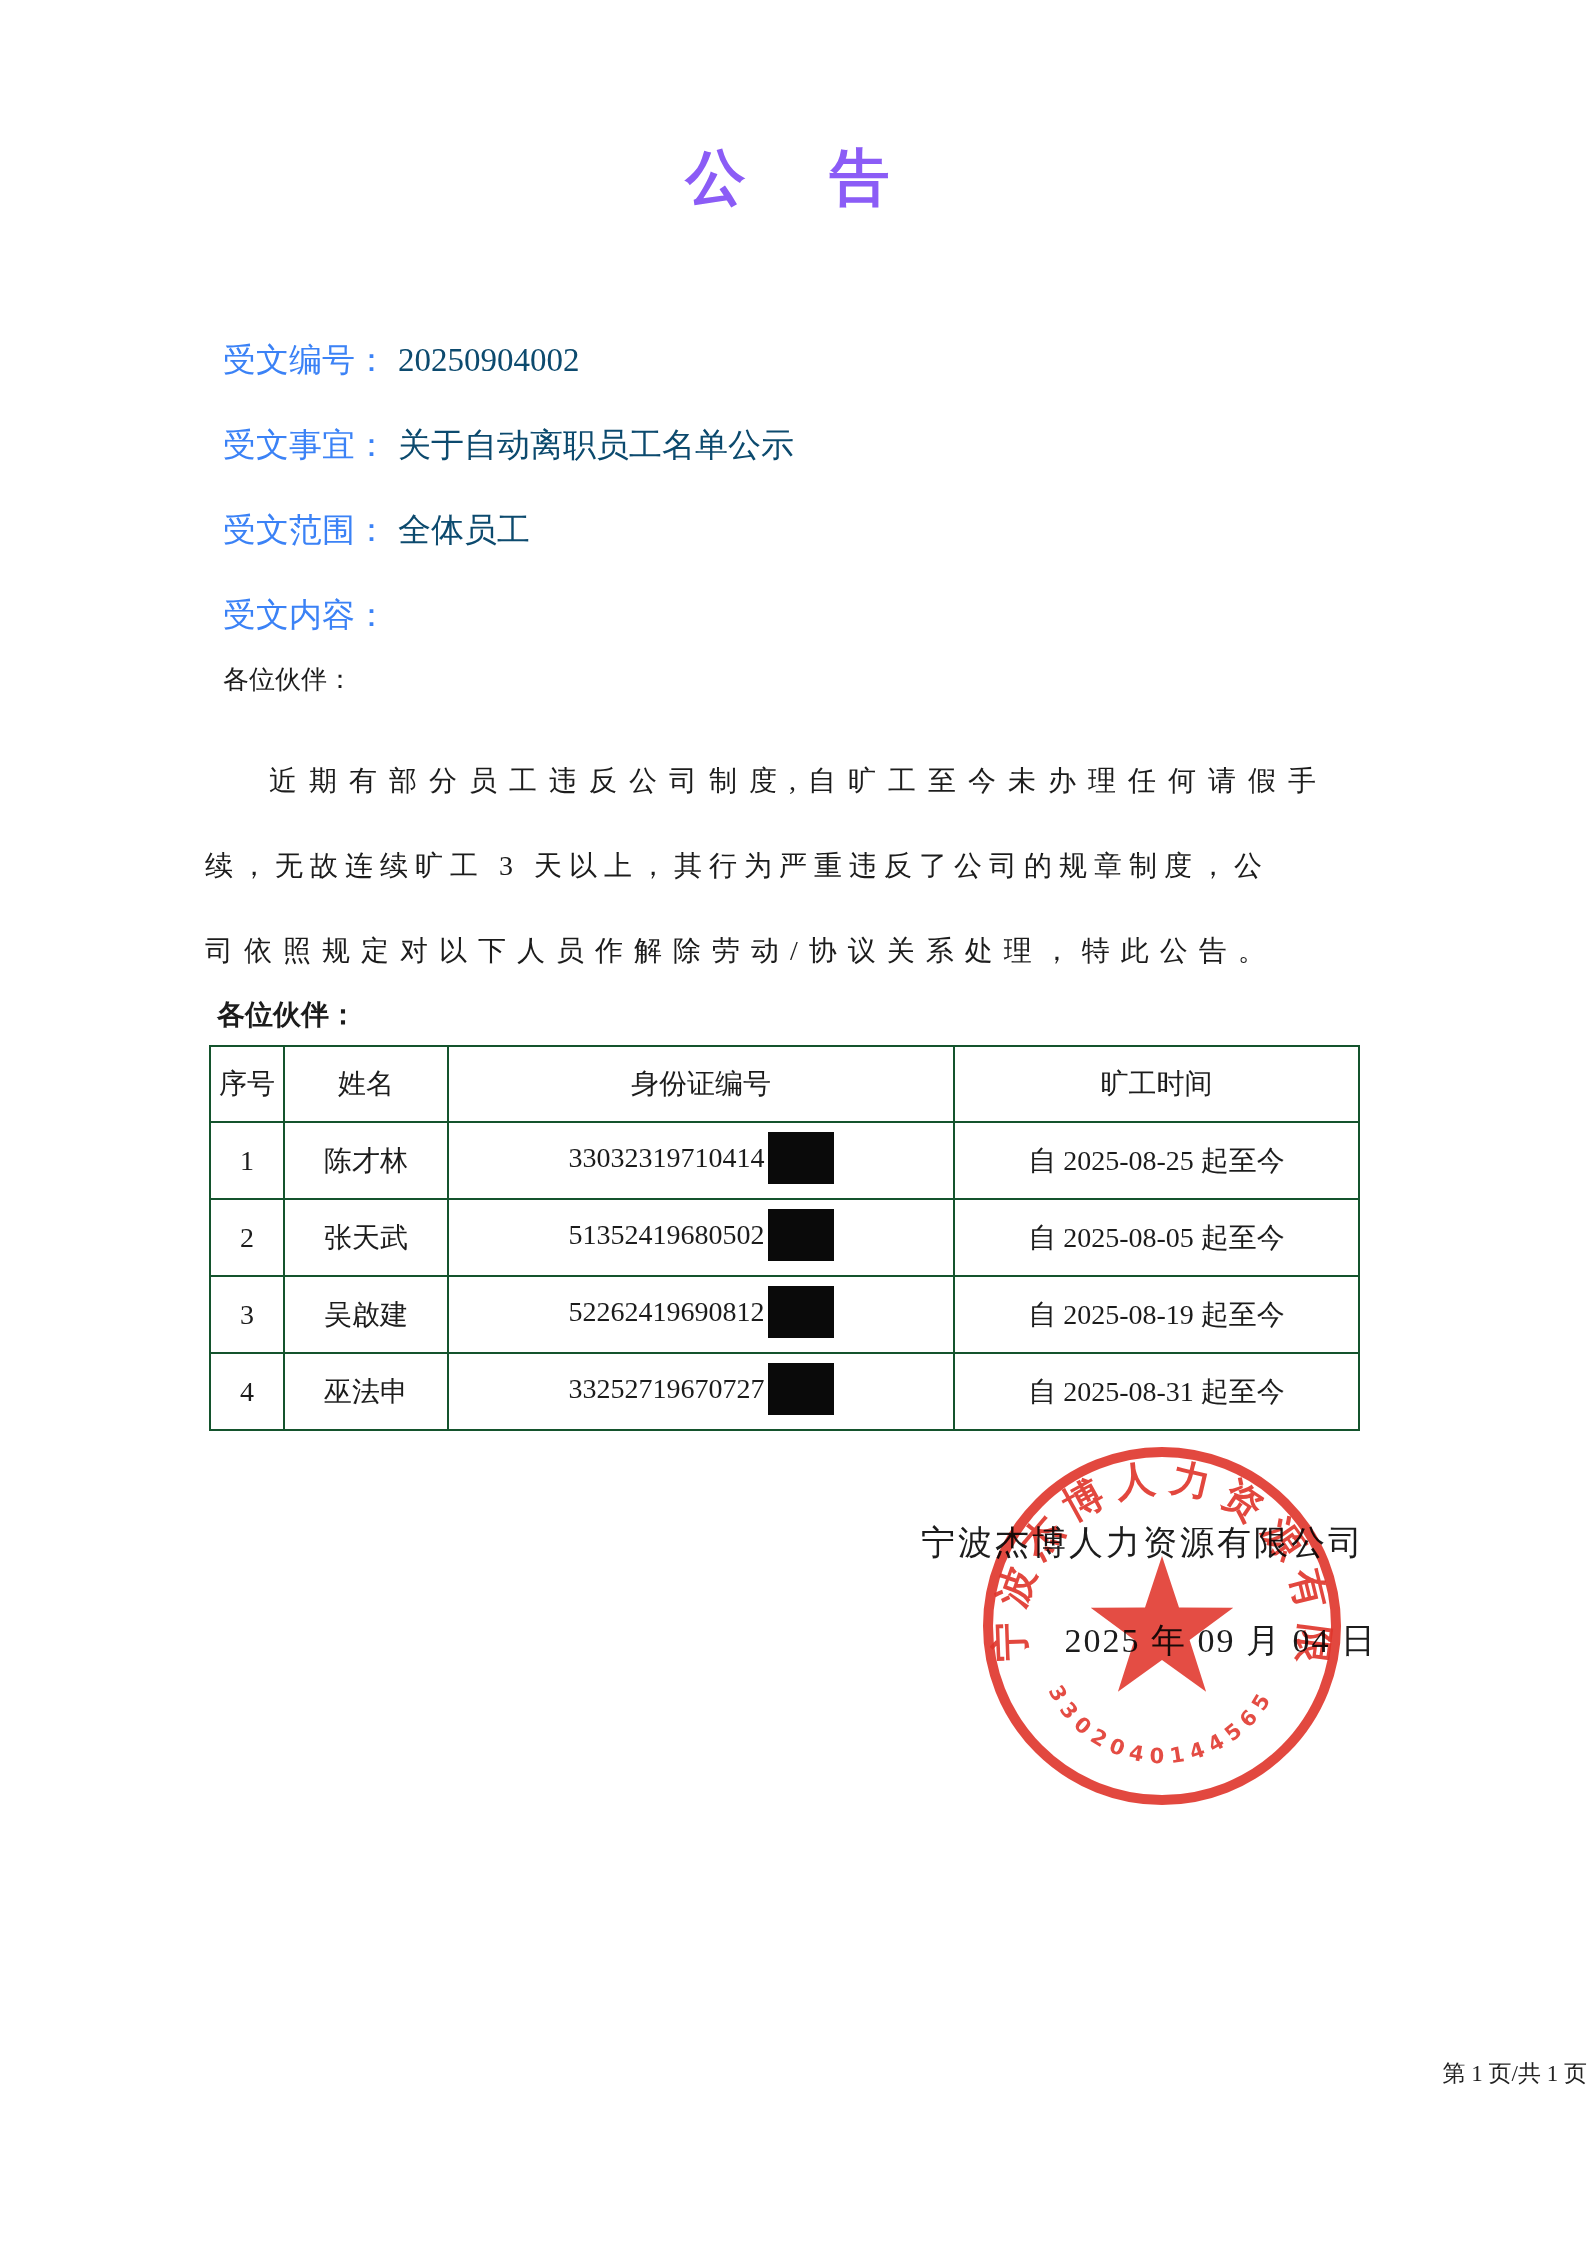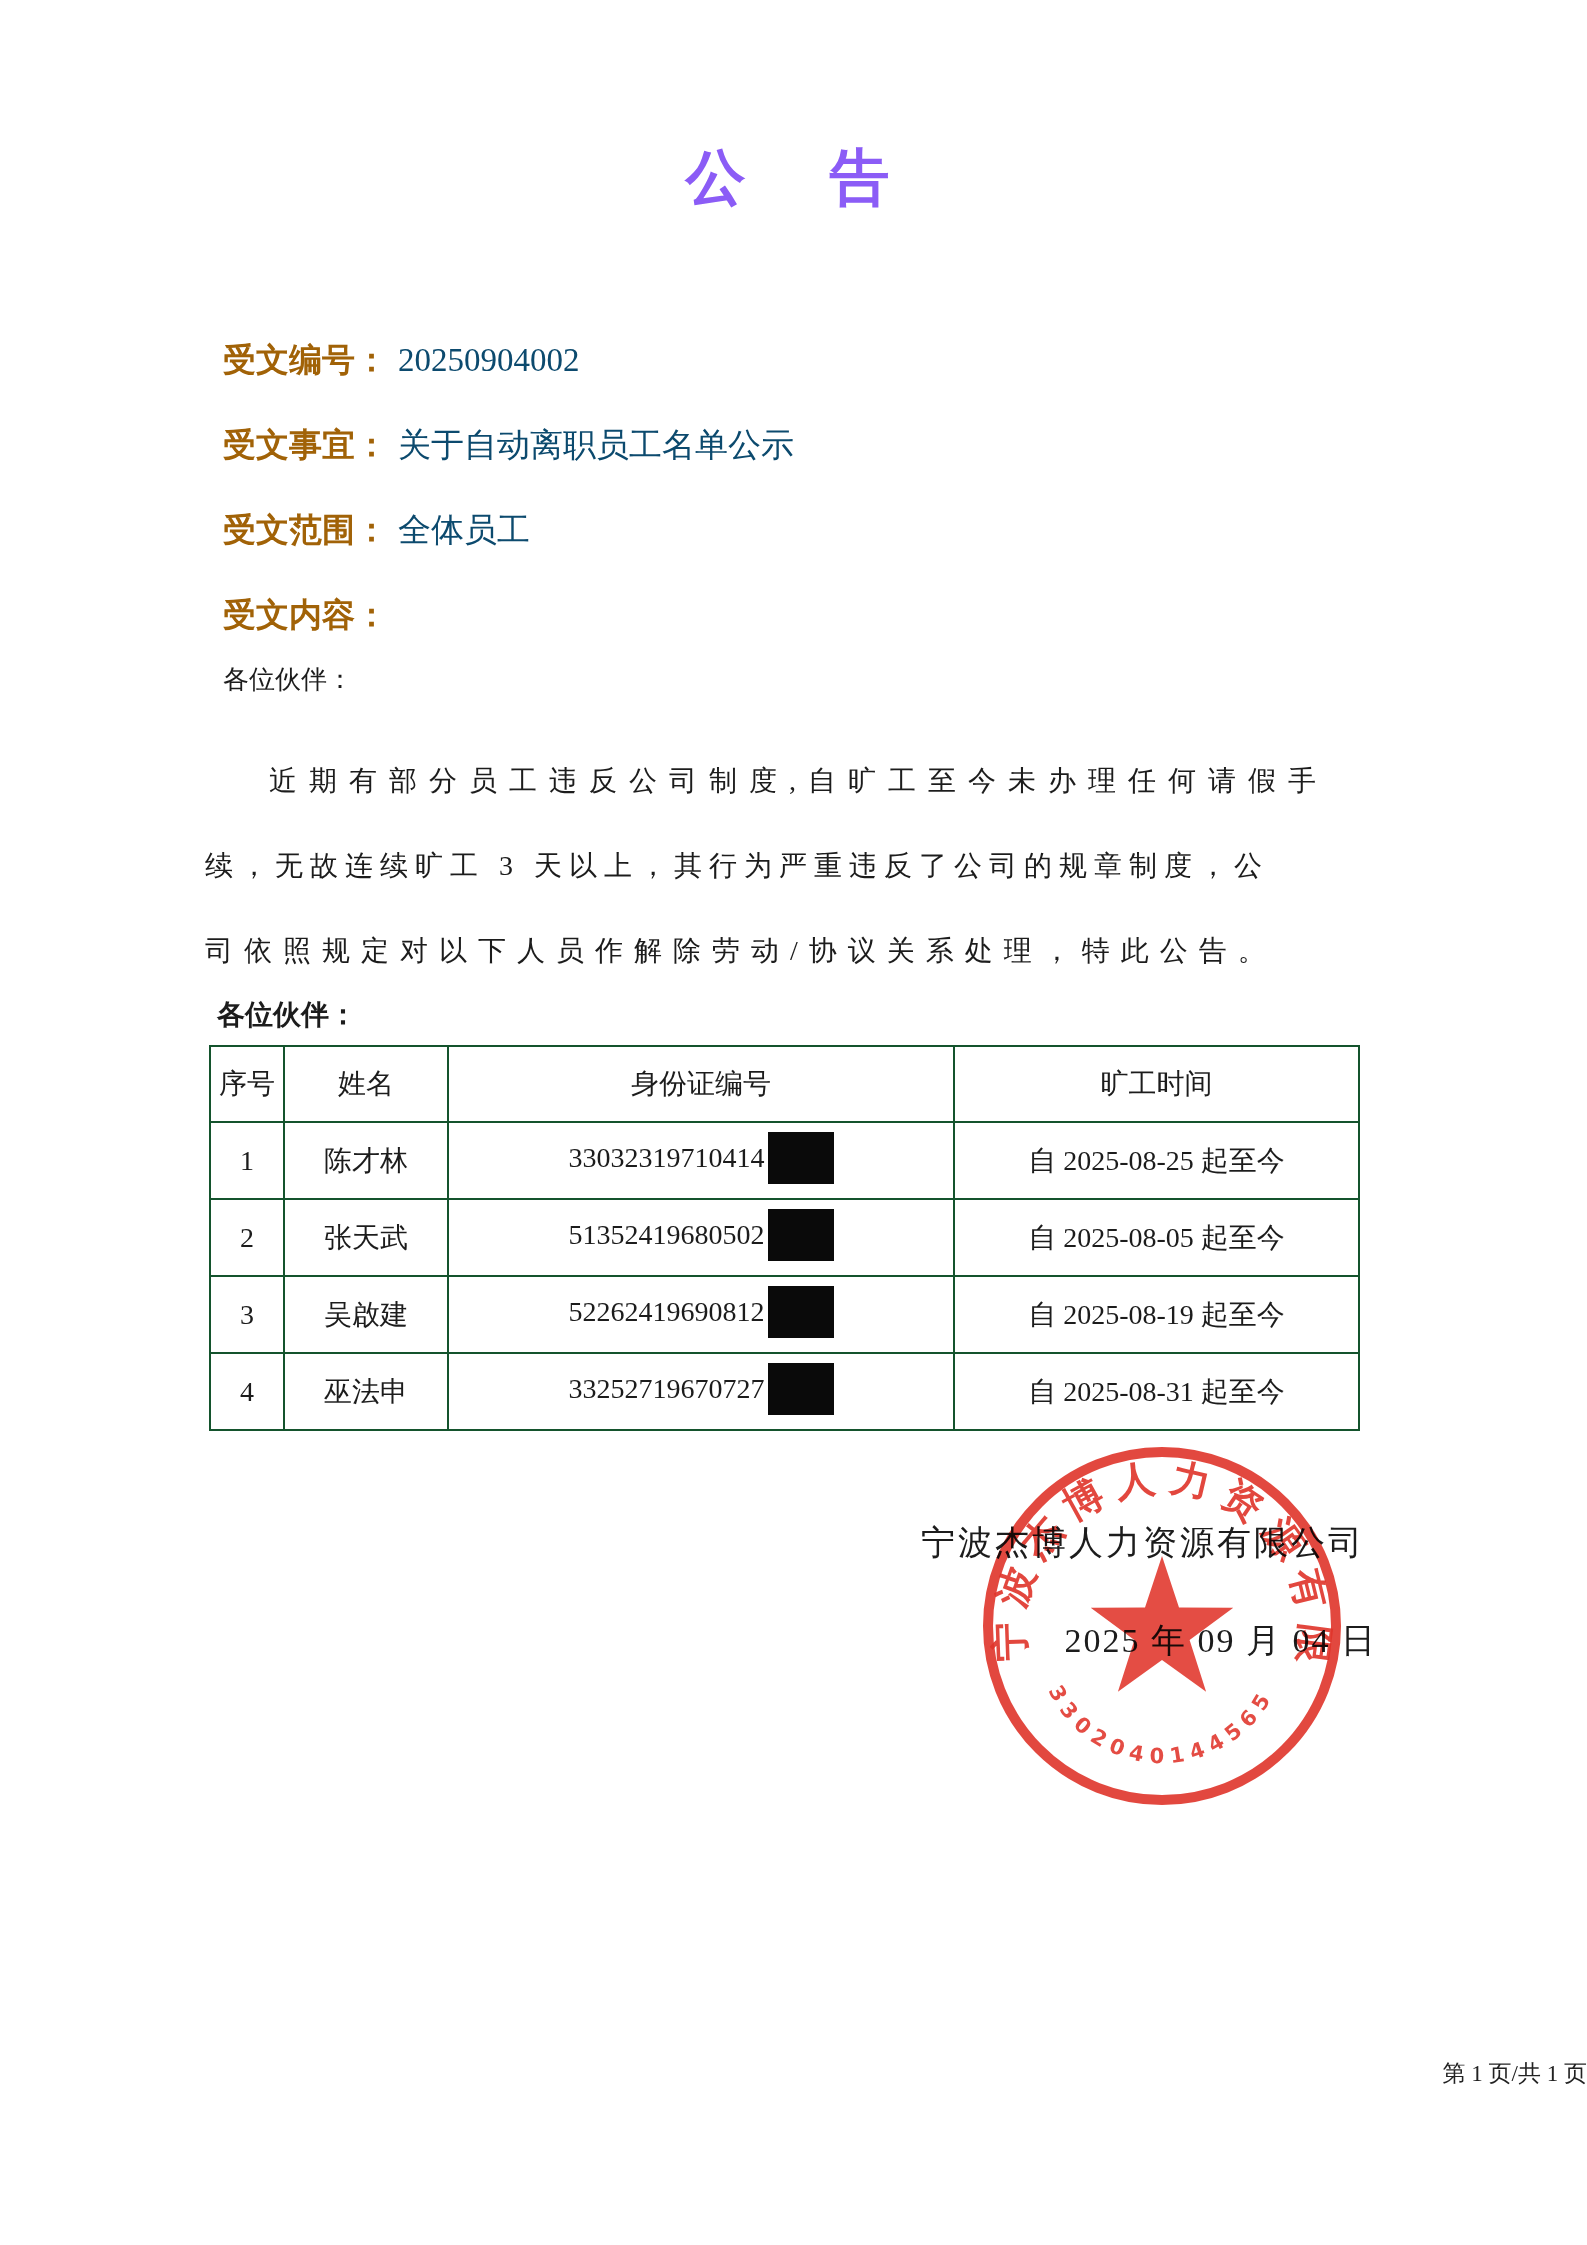--- a/index.html
+++ b/index.html
@@ -11,21 +11,21 @@
     color:#1c1c1c;
     overflow:hidden;
   }
   .doc-title{
     position:absolute;top:138px;left:0;width:100%;
     text-align:center;font-size:60px;font-weight:700;
     letter-spacing:12px;color:#8b5cf6;
   }
   .fields{position:absolute;left:223px;top:318px;}
   .field-line{height:85px;display:flex;align-items:center;font-size:33px;}
-  .field-label{font-weight:700;color:#a16207;}
+  .field-label{font-weight:400;color:#3b82f6;}
   .field-value{font-weight:400;margin-left:10px;color:#0c4a6e;}
   .salutation{
     position:absolute;left:223px;top:662px;font-size:26px;
   }
   .body-block{position:absolute;left:205px;top:738px;width:1235px;font-size:28px;}
   .body-line{height:85px;display:flex;align-items:center;white-space:nowrap;}
   .bl1{letter-spacing:12px;padding-left:64px;}
   .bl2{letter-spacing:7px;}
   .bl3{letter-spacing:11px;}
   .list-label{

